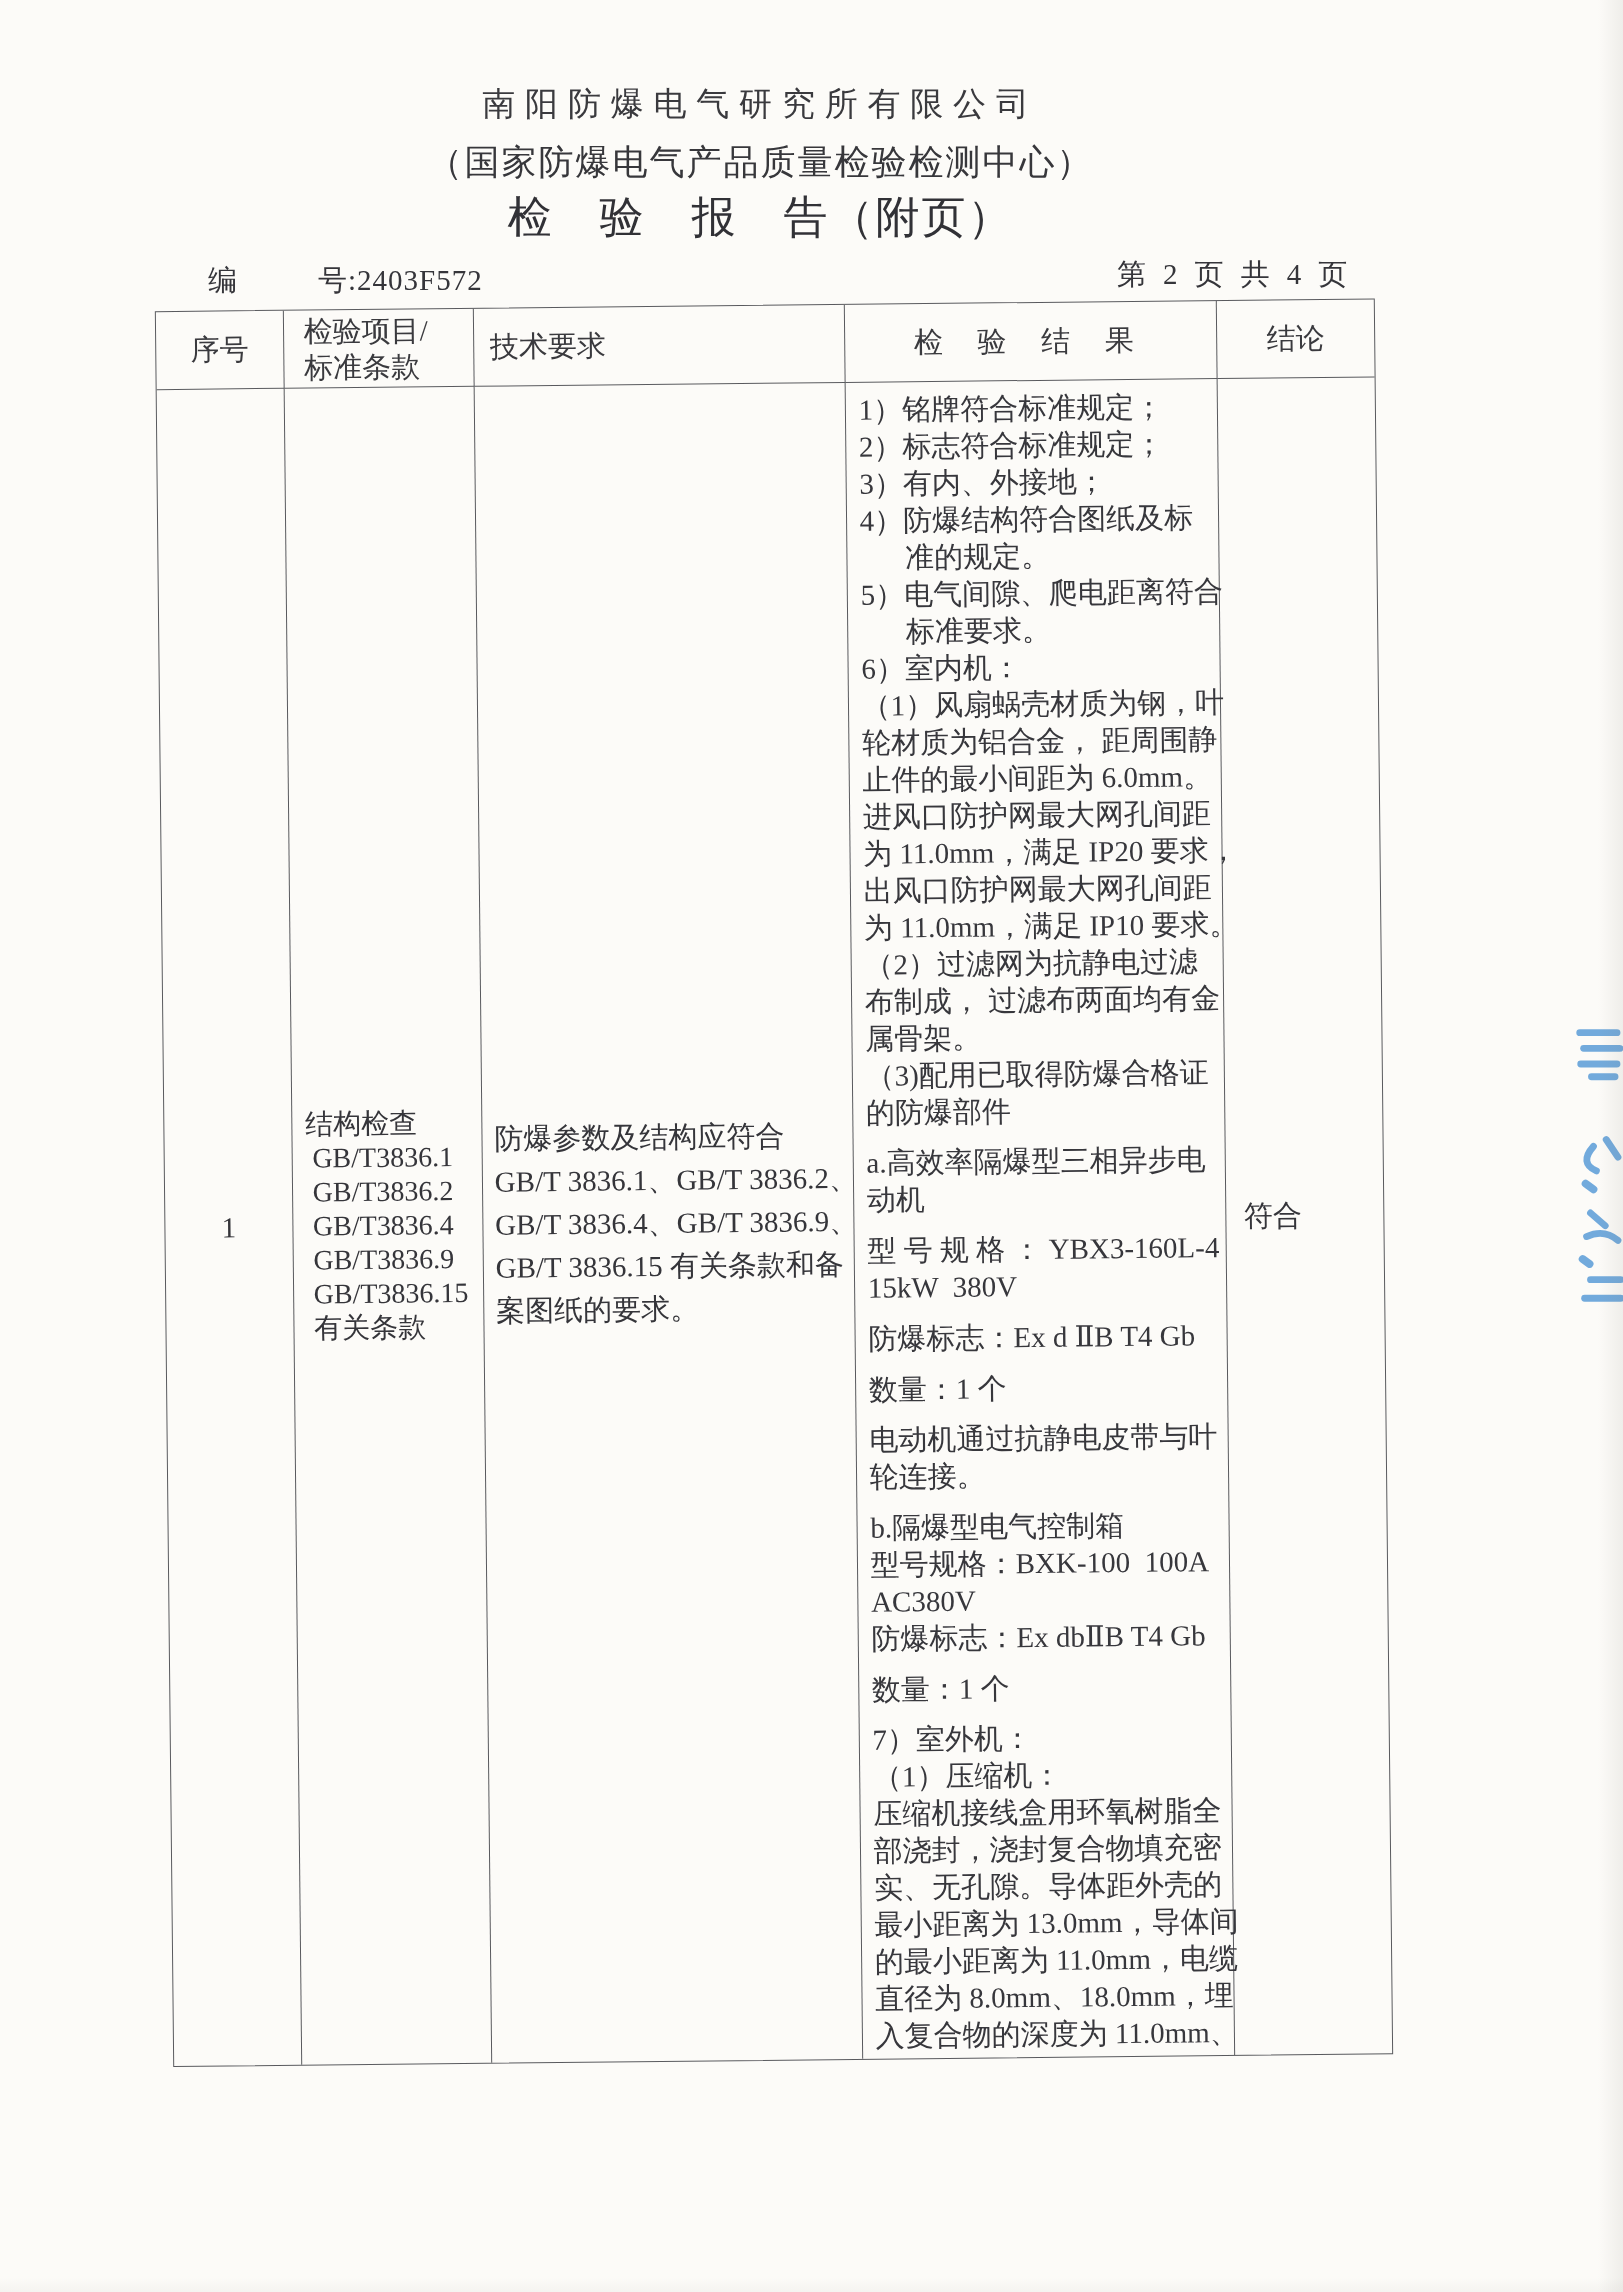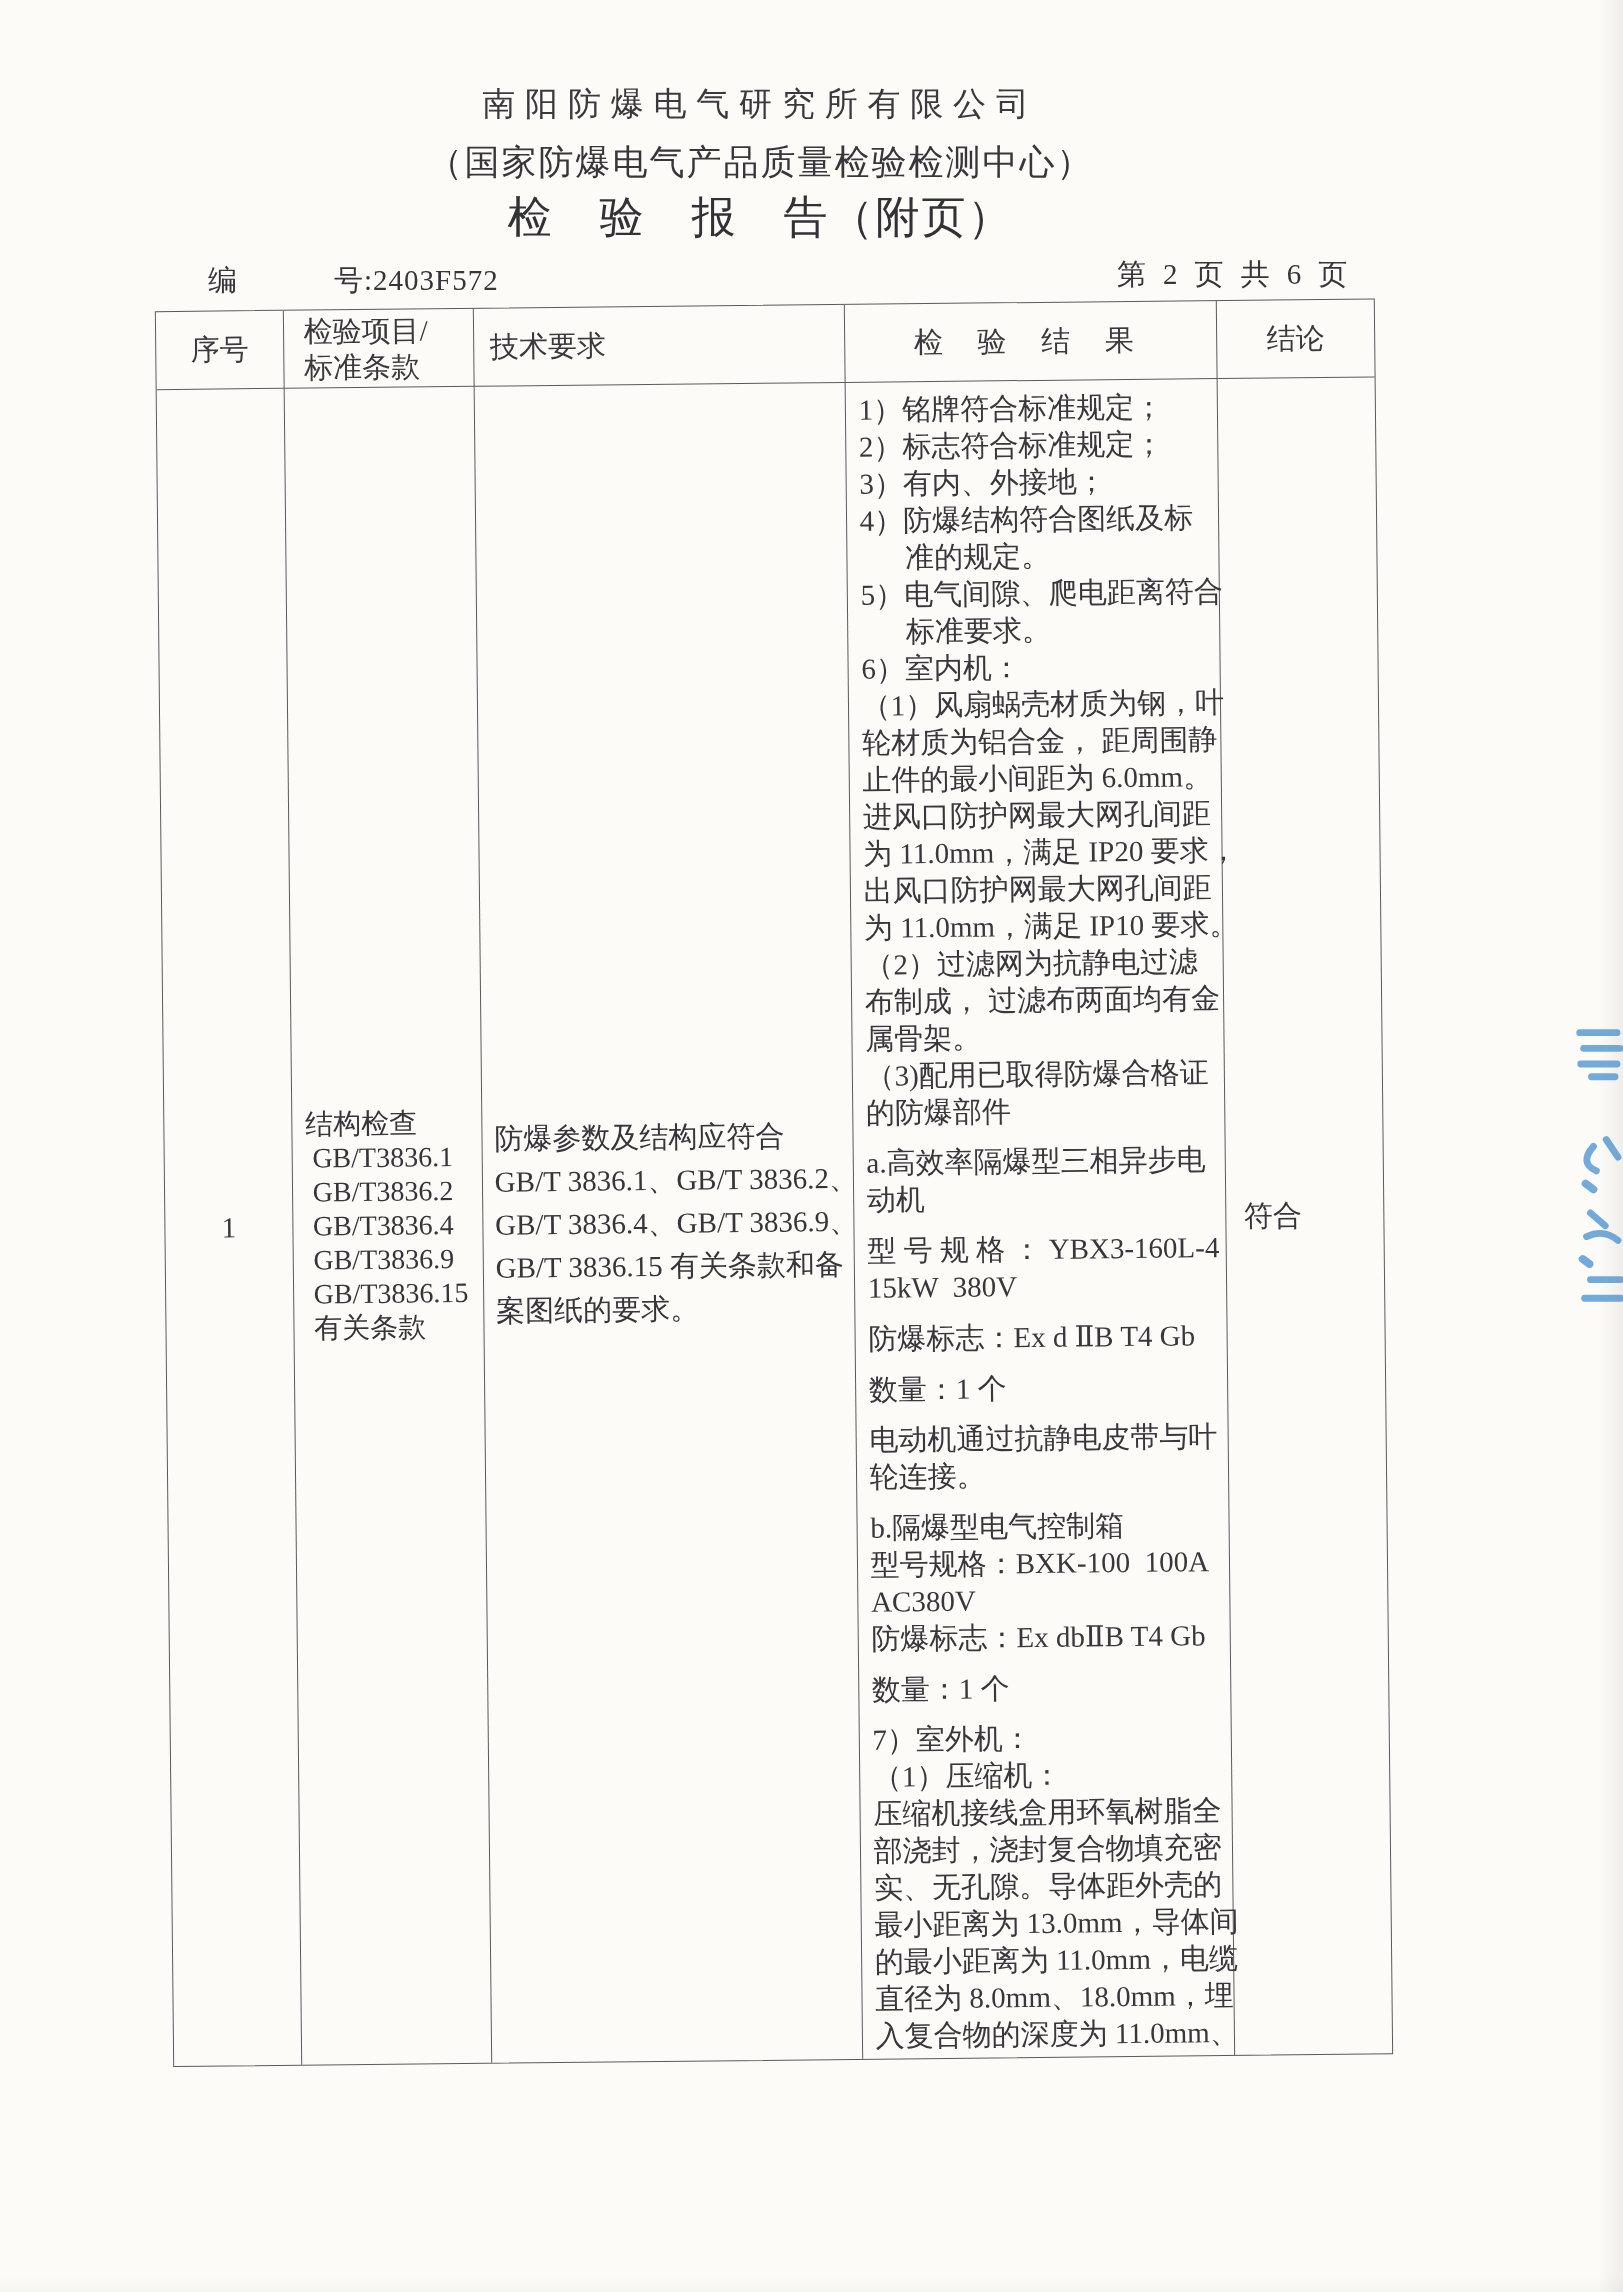--- a/index.html
+++ b/index.html
@@ -9,21 +9,21 @@
     font-family:"Liberation Serif","DejaVu Serif",serif;
     color:#35353a;
   }
   
   .doc-header{position:absolute;left:0;top:0;width:1623px;text-align:center;transform:translateX(-51px);}
   .company{position:absolute;left:0;top:82px;width:100%;font-size:33px;letter-spacing:9.8px;color:#3a3a3e;}
   .subtitle{position:absolute;left:0;top:139px;width:100%;font-size:35px;letter-spacing:2px;color:#37373b;}
   .report-title{position:absolute;left:0;top:188px;width:100%;font-size:44px;letter-spacing:2px;color:#313136;}
   
   .report-no-label{position:absolute;left:208px;top:261px;font-size:29px;}
-  .report-no-value{position:absolute;left:334px;top:261px;font-size:29px;letter-spacing:1px;}
+  .report-no-value{position:absolute;left:318px;top:261px;font-size:29px;letter-spacing:1px;}
   .page-indicator{position:absolute;left:1117px;top:255px;font-size:29px;letter-spacing:4.9px;}
   
   .report-table{
     position:absolute;left:164px;top:306px;
     display:grid;
     grid-template-columns:128px 190px 371px 372px 157px;
     grid-template-rows:78px 1676px;
     border:1px solid #595a5e;
     transform:rotate(-0.6deg);
     transform-origin:40% 50%;
@@ -57,21 +57,21 @@
 <body>
 
 <div class="doc-header">
   <div class="company">南阳防爆电气研究所有限公司</div>
   <div class="subtitle">（国家防爆电气产品质量检验检测中心）</div>
   <div class="report-title">检　验　报　告（附页）</div>
 </div>
 
 <div class="report-no-label">编</div>
 <div class="report-no-value">号:2403F572</div>
-<div class="page-indicator">第 2 页 共 6 页</div>
+<div class="page-indicator">第 2 页 共 4 页</div>
 
 <div class="report-table">
 
   <div class="cell hcell center">序号</div>
   <div class="cell hcell hcell-item">
     <span class="line">检验项目/</span>
     <span class="line">标准条款</span>
   </div>
   <div class="cell hcell hcell-req">技术要求</div>
   <div class="cell hcell hcell-result">检 验 结 果</div>

